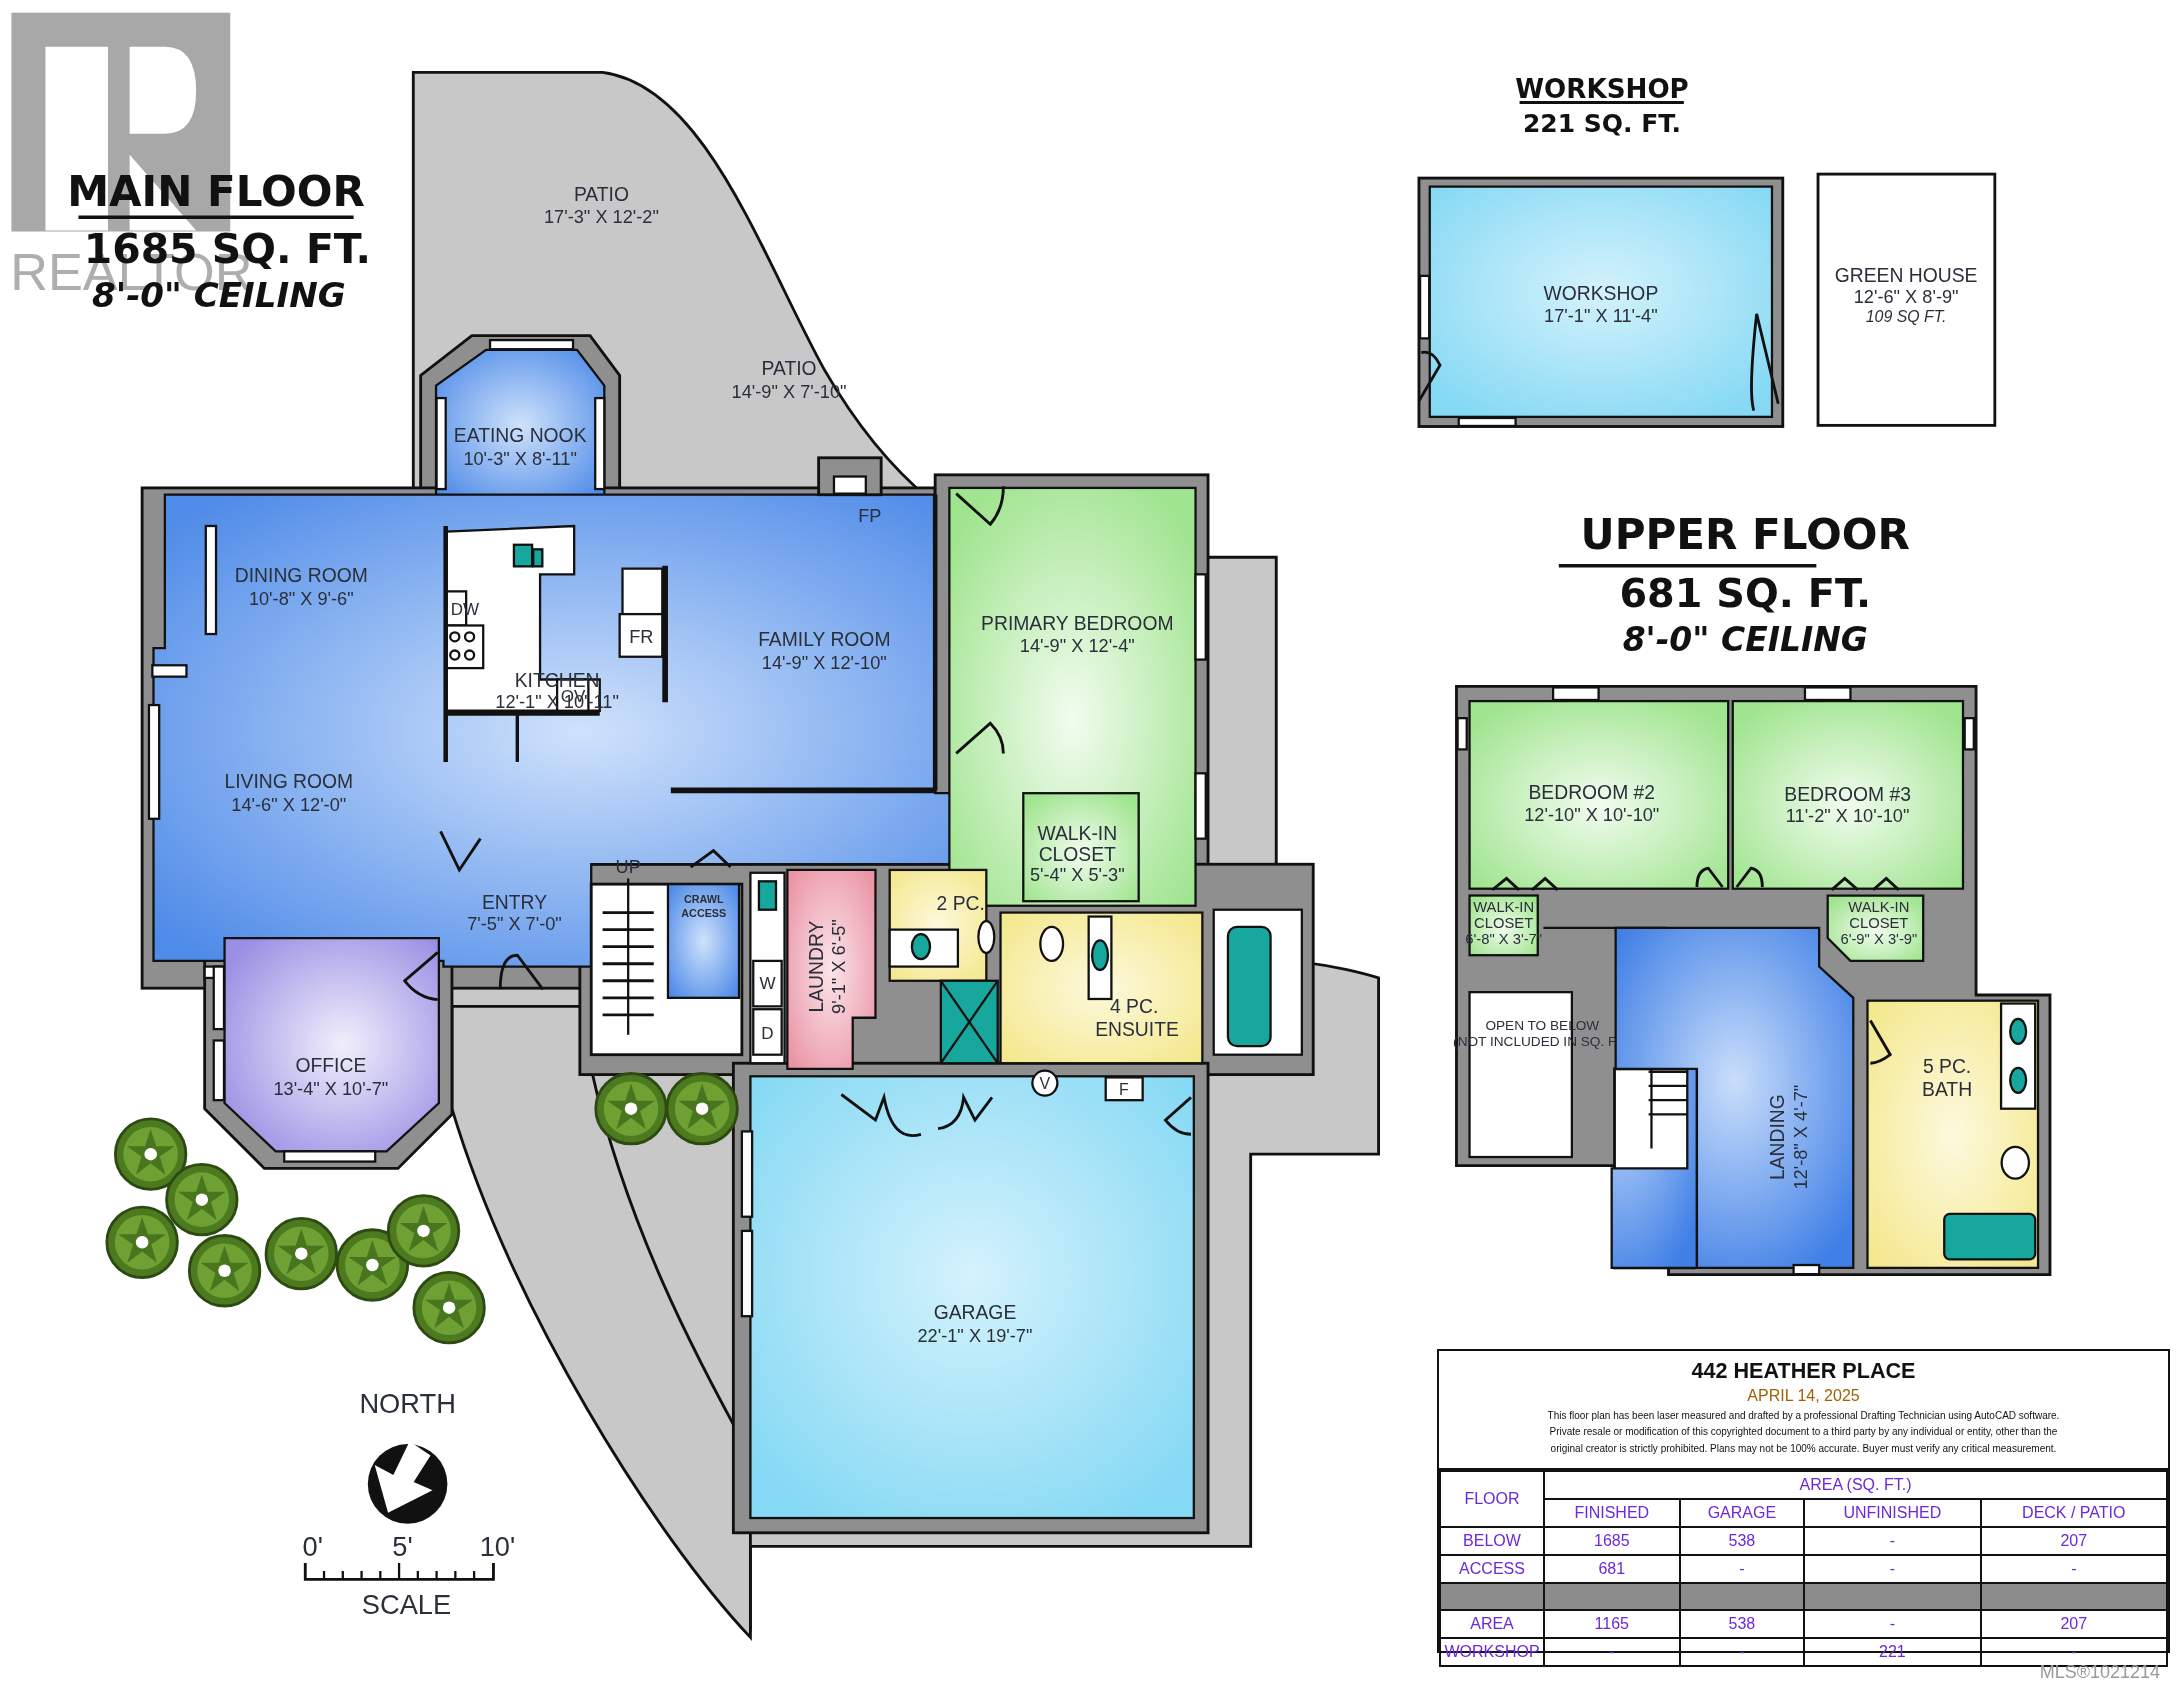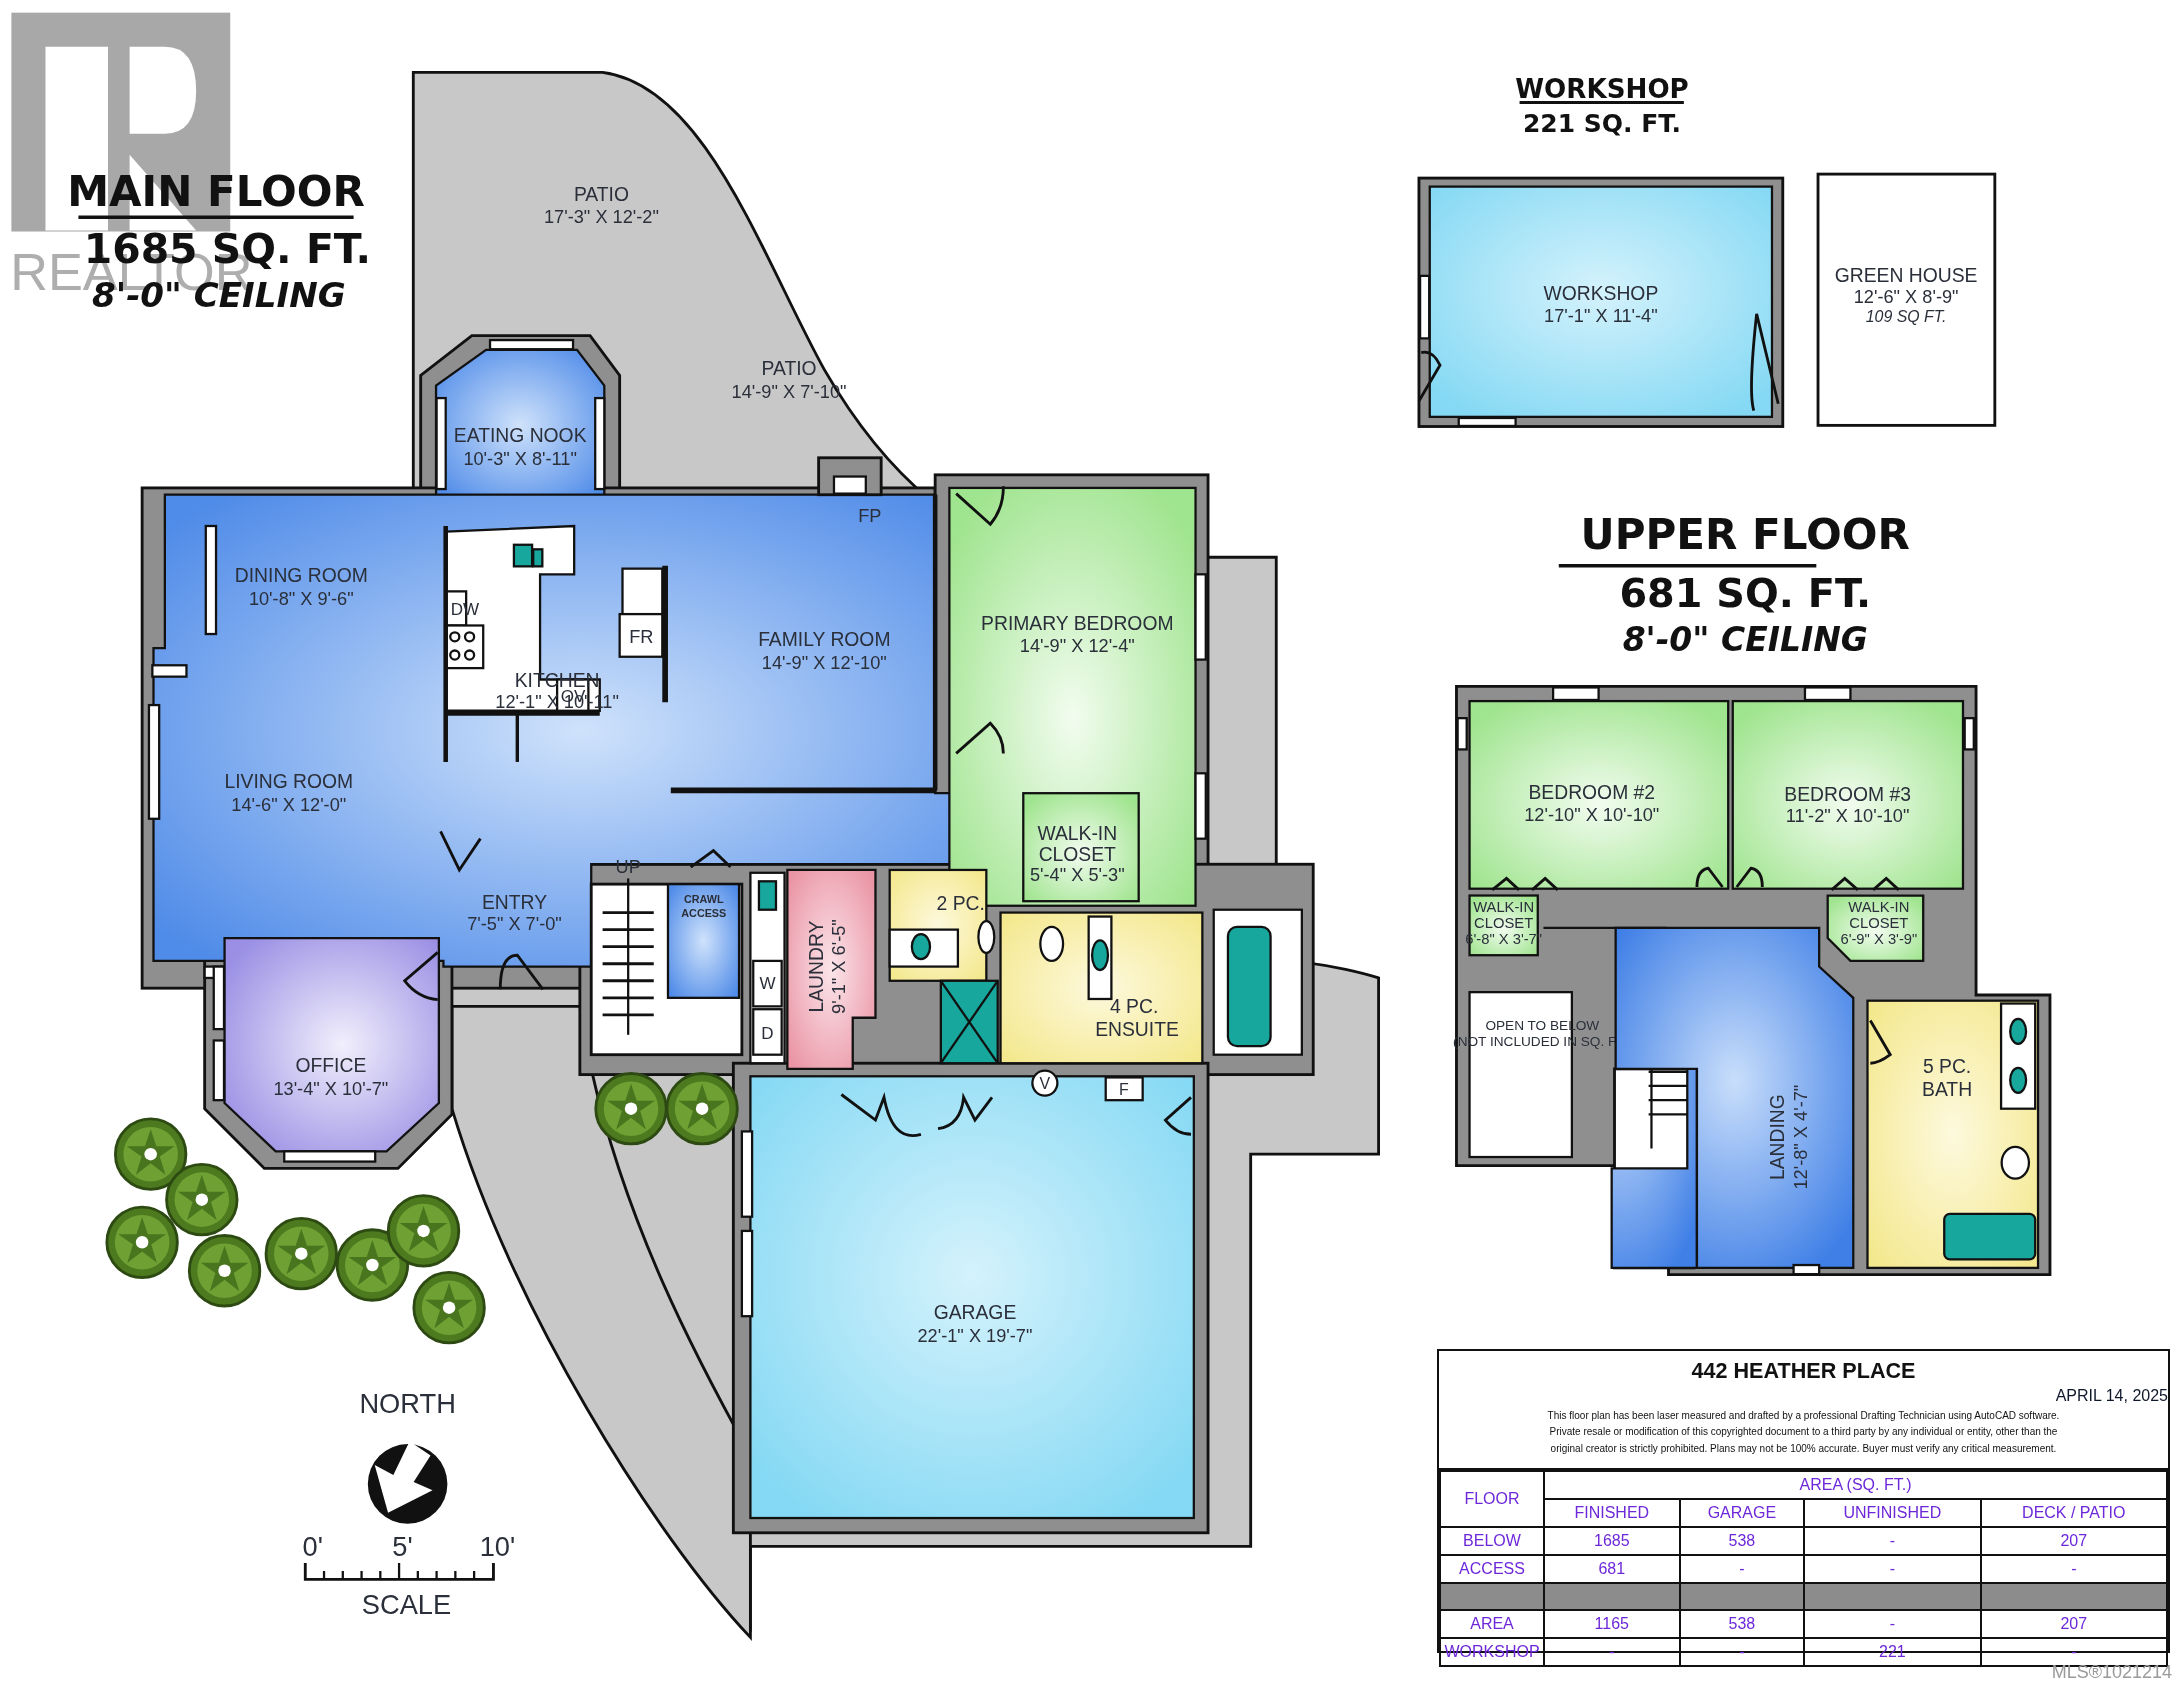--- a/index.html
+++ b/index.html
@@ -14,27 +14,27 @@
   .win { fill: #ffffff; stroke: #111; stroke-width: 4; }
   .fixture { fill: #ffffff; stroke: #111; stroke-width: 4; }
   .teal { fill: #17a79d; stroke: #111; stroke-width: 4; }
   .door { fill: none; stroke: #111; stroke-width: 5; }
   .stair { fill: #fff; stroke: #111; stroke-width: 5; }
 
   
   .area-box { position: absolute; left: 1437px; top: 1349px; width: 733px; height: 304px; border: 2.8px solid #111; background: #fff; box-sizing: border-box; }
   .area-head { height: 119px; text-align: center; border-bottom: 2.8px solid #111; box-sizing: border-box; padding-top: 7px; }
   .area-title { font-family: "Liberation Sans", sans-serif; font-weight: bold; font-size: 21.6px; color: #111; letter-spacing: 0px; }
-  .area-date { font-family: "Liberation Sans", sans-serif; font-size: 16px; color: #0f172a; margin-top: 3.4px; text-align: right; }
+  .area-date { font-family: "Liberation Sans", sans-serif; font-size: 16px; color: #a16207; margin-top: 3.4px; }
   .area-disclaimer { font-family: "Liberation Sans", sans-serif; font-size: 10px; line-height: 16.5px; color: #111; margin: 2.3px 3.4px 0 3.4px; }
   table.area { width: 100%; border-collapse: collapse; font-family: "Liberation Sans", sans-serif; font-size: 16px; color: #6d28d9; }
   table.area td, table.area th { border: 2.3px solid #111; text-align: center; font-weight: normal; padding: 0; height: 26px; }
   table.area tr.spacer td { background: #8c8c8c; height: 25px; }
   table.area td.floorcol { width: 102px; }
-  .mls { position: absolute; right: 11px; bottom: 4.5px; font-family: "Liberation Sans", sans-serif; font-size: 18px; color: #9a9a9a; }
+  .mls { position: absolute; right: 23px; bottom: 4.5px; font-family: "Liberation Sans", sans-serif; font-size: 18px; color: #9a9a9a; }
 </style>
 </head>
 <body>
 
 <svg class="plan" viewBox="0 0 3840 2967" xmlns="http://www.w3.org/2000/svg">
   <defs>
     <radialGradient id="gBlue" cx="50%" cy="50%" r="65%">
       <stop offset="0%" stop-color="#cfe2fb"></stop>
       <stop offset="100%" stop-color="#4f8be8"></stop>
     </radialGradient>

